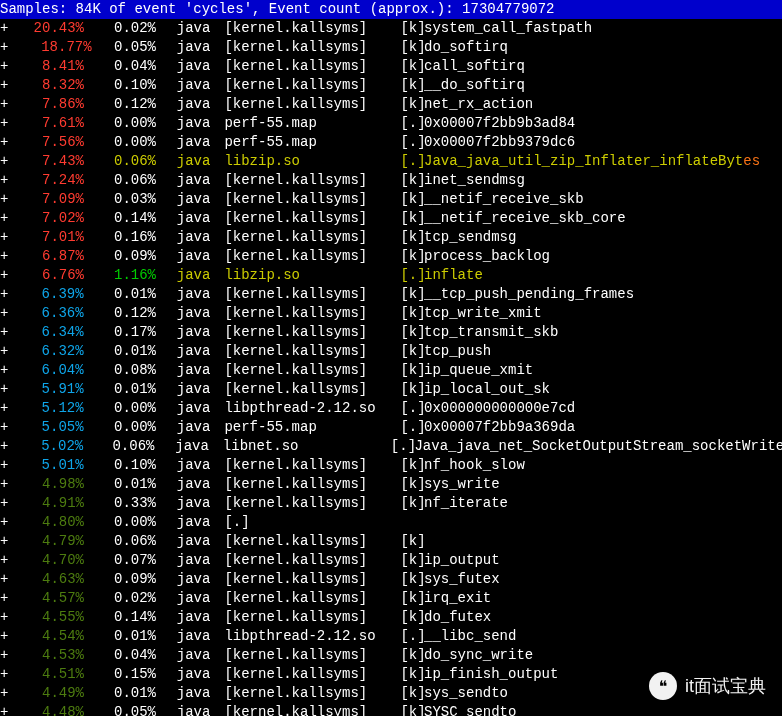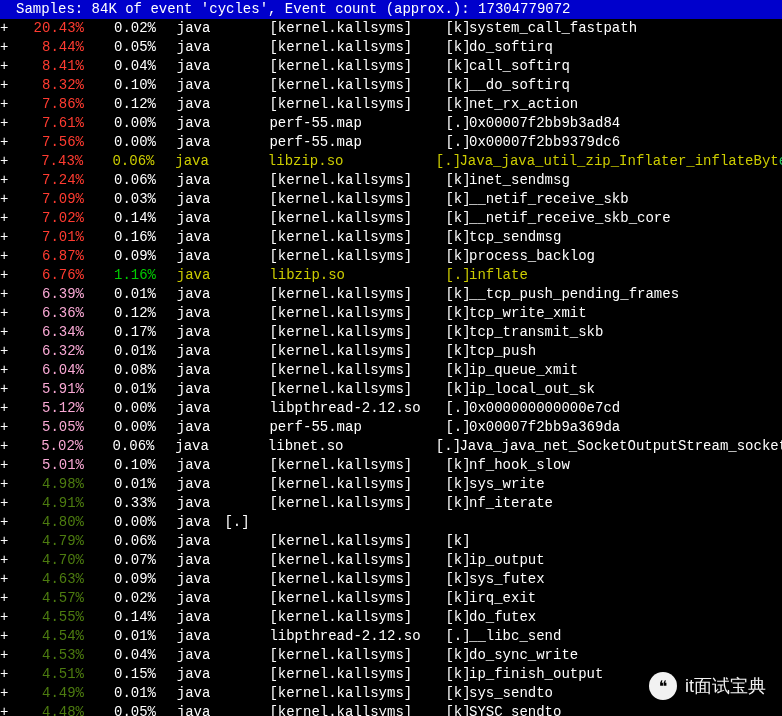--- a/index.html
+++ b/index.html
@@ -10,45 +10,45 @@
     line-height: 19px;
     color: #fff;
     width: 782px;
     height: 716px;
     overflow: hidden;
     position: relative;
   }
   .header {
     background: #0000cc;
     color: #fff;
-    padding: 0 16px;
+    padding: 0 0;
     white-space: nowrap;
   }
   .rows {
     padding: 0;
   }
   .row {
     white-space: pre;
     display: flex;
   }
   .plus { color: #fff; width: 16px; }
   .self { width: 72px; text-align: right; padding-right: 4px; }
   .children { width: 72px; text-align: right; padding-right: 4px; color: #fff; }
   .cmd { width: 56px; color: #fff; }
-  .mod { width: 176px; color: #fff; margin-left: 45px; }
+  .mod { width: 176px; color: #fff; }
   .loc { width: 32px; color: #fff; }
   .sym { color: #fff; flex: 1; }
   .c-red   { color: #ff3b30; }
-  .c-red2  { color: #f9a8d4; }
+  .c-red2  { color: #0ea5e9; text-align: center; }
   .c-yel   { color: #cccc00; }
   .c-grn   { color: #00cc00; }
   .c-grn2  { color: #4d7c0f; }
   .c-white { color: #ffffff; }
   .hl .cmd, .hl .mod, .hl .loc, .hl .sym { color: #cccc00; }
-  .hl .sym .tail { color: #22c55e; }
+  .hl .sym .tail { color: #f97316; }
   .watermark {
     position: absolute;
     right: 16px;
     bottom: 16px;
     color: #fff;
     font-family: sans-serif;
     font-size: 18px;
     display: flex;
     align-items: center;
     gap: 8px;
@@ -65,21 +65,21 @@
     color: #000;
     font-size: 16px;
   }
 </style>
 </head>
 <body>
 
 <div class="header">Samples: 84K of event 'cycles', Event count (approx.): 17304779072</div>
 <div class="rows" id="rows">
     <div class="row"><span class="plus">+ </span><span class="self c-red">  20.43%</span><span class="children c-white">   0.02%</span><span class="cmd">  java </span><span class="mod"> [kernel.kallsyms]  </span><span class="loc"> [k] </span><span class="sym">system_call_fastpath</span></div>
-    <div class="row"><span class="plus">+ </span><span class="self c-red">   8.44%</span><span class="children c-white">   0.05%</span><span class="cmd">  java </span><span class="mod"> [kernel.kallsyms]  </span><span class="loc"> [k] </span><span class="sym">do_softirq</span></div>
+    <div class="row"><span class="plus">+ </span><span class="self c-red">   18.77%</span><span class="children c-white">   0.05%</span><span class="cmd">  java </span><span class="mod"> [kernel.kallsyms]  </span><span class="loc"> [k] </span><span class="sym">do_softirq</span></div>
     <div class="row"><span class="plus">+ </span><span class="self c-red">   8.41%</span><span class="children c-white">   0.04%</span><span class="cmd">  java </span><span class="mod"> [kernel.kallsyms]  </span><span class="loc"> [k] </span><span class="sym">call_softirq</span></div>
     <div class="row"><span class="plus">+ </span><span class="self c-red">   8.32%</span><span class="children c-white">   0.10%</span><span class="cmd">  java </span><span class="mod"> [kernel.kallsyms]  </span><span class="loc"> [k] </span><span class="sym">__do_softirq</span></div>
     <div class="row"><span class="plus">+ </span><span class="self c-red">   7.86%</span><span class="children c-white">   0.12%</span><span class="cmd">  java </span><span class="mod"> [kernel.kallsyms]  </span><span class="loc"> [k] </span><span class="sym">net_rx_action</span></div>
     <div class="row"><span class="plus">+ </span><span class="self c-red">   7.61%</span><span class="children c-white">   0.00%</span><span class="cmd">  java </span><span class="mod"> perf-55.map        </span><span class="loc"> [.] </span><span class="sym">0x00007f2bb9b3ad84</span></div>
     <div class="row"><span class="plus">+ </span><span class="self c-red">   7.56%</span><span class="children c-white">   0.00%</span><span class="cmd">  java </span><span class="mod"> perf-55.map        </span><span class="loc"> [.] </span><span class="sym">0x00007f2bb9379dc6</span></div>
     <div class="row hl"><span class="plus">+ </span><span class="self c-red">   7.43%</span><span class="children c-yel">   0.06%</span><span class="cmd">  java </span><span class="mod"> libzip.so          </span><span class="loc"> [.] </span><span class="sym">Java_java_util_zip_Inflater_inflateByt<span class="tail">es</span></span></div>
     <div class="row"><span class="plus">+ </span><span class="self c-red">   7.24%</span><span class="children c-white">   0.06%</span><span class="cmd">  java </span><span class="mod"> [kernel.kallsyms]  </span><span class="loc"> [k] </span><span class="sym">inet_sendmsg</span></div>
     <div class="row"><span class="plus">+ </span><span class="self c-red">   7.09%</span><span class="children c-white">   0.03%</span><span class="cmd">  java </span><span class="mod"> [kernel.kallsyms]  </span><span class="loc"> [k] </span><span class="sym">__netif_receive_skb</span></div>
     <div class="row"><span class="plus">+ </span><span class="self c-red">   7.02%</span><span class="children c-white">   0.14%</span><span class="cmd">  java </span><span class="mod"> [kernel.kallsyms]  </span><span class="loc"> [k] </span><span class="sym">__netif_receive_skb_core</span></div>
     <div class="row"><span class="plus">+ </span><span class="self c-red">   7.01%</span><span class="children c-white">   0.16%</span><span class="cmd">  java </span><span class="mod"> [kernel.kallsyms]  </span><span class="loc"> [k] </span><span class="sym">tcp_sendmsg</span></div>

